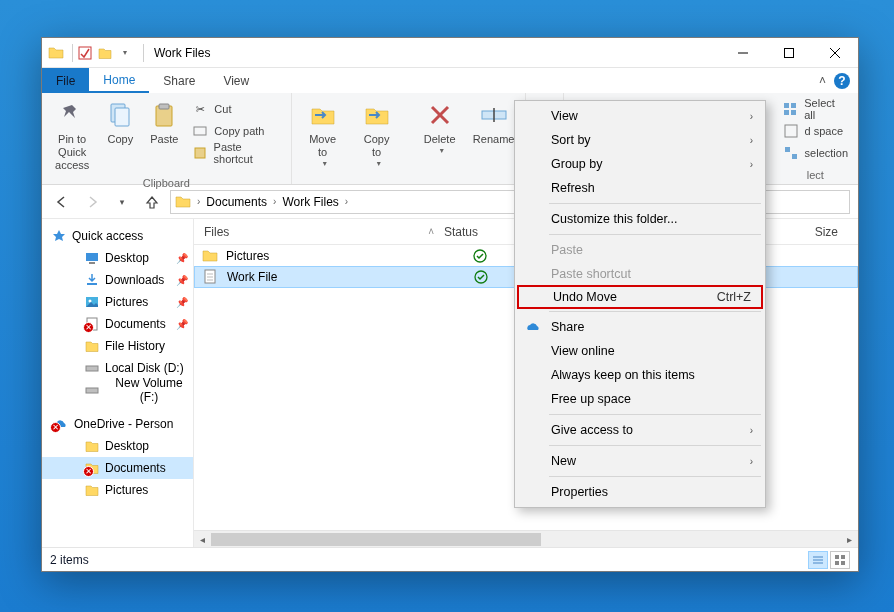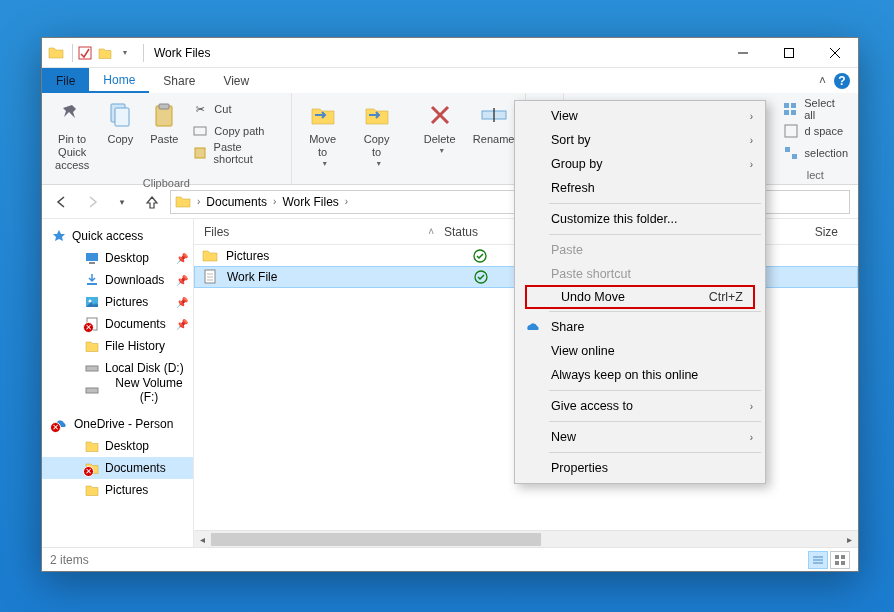--- a/index.html
+++ b/index.html
@@ -163,21 +163,21 @@
   .file-name { width:224px; }
   .file-status { width:60px; color:#107c10; display:flex; justify-content:center;}
   
   .statusbar {
     height:24px;
     border-top:1px solid #e5e5e5;
     display:flex;
     align-items:center;
     padding:0 8px;
     font-size:12px;
-    color:#737373;
+    color:#0f172a;
   }
   .statusbar .sb-spacer{flex:1;}
   .view-toggle { display:flex; gap:2px; }
   .view-btn { width:20px; height:18px; border:1px solid #c8c8c8; display:flex; align-items:center; justify-content:center; font-size:11px;}
   .view-btn.active { background:#cce8ff; border-color:#99d1ff;}
   
   .hscroll {
     height:17px;
     background:#f0f0f0;
     border-top:1px solid #e5e5e5;
@@ -203,21 +203,21 @@
     height:24px;
     padding-left:34px;
     padding-right:10px;
     color:#000;
     position:relative;
   }
   .ctx-item.disabled { color:#9a9a9a; }
   .ctx-item .ctx-arrow { margin-left:auto; color:#555; font-size:10px;}
   .ctx-item .ctx-shortcut { margin-left:auto; color:#333; }
   .ctx-sep { height:1px; background:#d5d5d5; margin:3px 2px 3px 32px;}
-  .ctx-highlight { border:2.5px solid #d40000; margin:-1px 8px; }
+  .ctx-highlight { border:2.5px solid #d40000; margin:-1px 0; }
   .ctx-icon { position:absolute; left:8px; width:16px; height:16px; display:flex; align-items:center; justify-content:center;}
   
   svg { display:block; }
   .folder-svg { fill:#ffd864; stroke:#caa32d; stroke-width:.5;}
   .overlay-x {
     position:absolute; left:-2px; bottom:-2px;
     width:11px;height:11px;border-radius:50%;
     background:#d40000; color:#fff;
     display:flex;align-items:center;justify-content:center;
     font-size:8px; line-height:1;
@@ -753,21 +753,24 @@
           <svg width="16" height="14">
             <path d="M3 10 a3 3 0 0 1 2 -5 a4 4 0 0 1 7 1 a2.5 2.5 0 0 1 1 4 Z" fill="#2f8ad8"></path>
           </svg>
         </span>
       <span>Share</span>
     </div>
     <div class="ctx-item">
         <span>View online</span>
       </div>
     <div class="ctx-item">
-        <span>Always keep on this online</span>
+        <span>Always keep on this items</span>
+      </div>
+    <div class="ctx-item">
+        <span>Free up space</span>
       </div>
     <div class="ctx-sep"></div>
     <div class="ctx-item">
         <span>Give access to</span>
         <span class="ctx-arrow">›</span>
       </div>
     <div class="ctx-sep"></div>
     <div class="ctx-item">
         <span>New</span>
         <span class="ctx-arrow">›</span>

